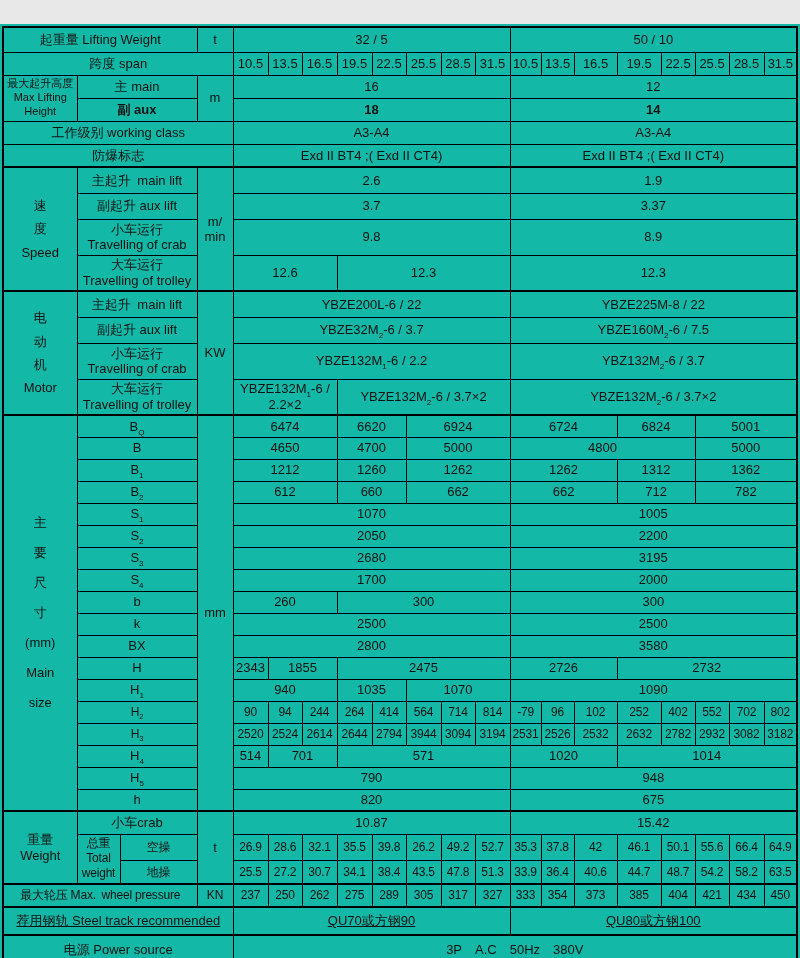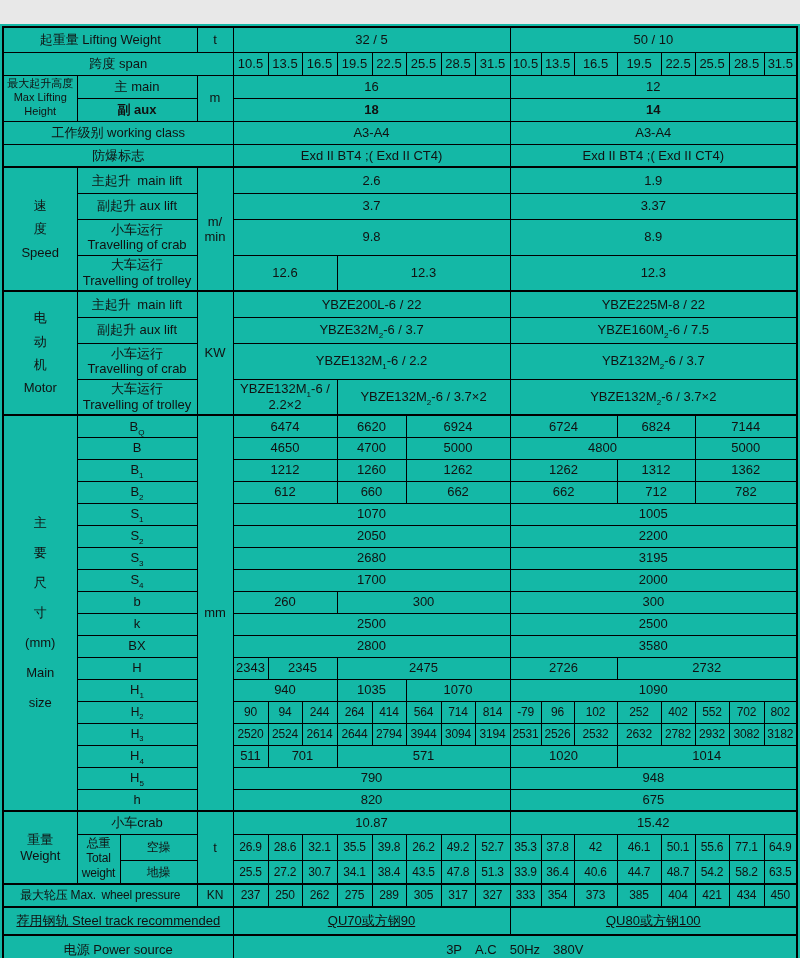--- a/index.html
+++ b/index.html
@@ -140,21 +140,21 @@
         </tr>
         <tr class="sec" style="height: 22px;">
           <td rowspan="18" class="lab vert tallvert">主<br>要<br>尺<br>寸<br>(mm)<br>Main<br>size</td>
           <td colspan="2" class="lab">B<sub>Q</sub></td>
           <td rowspan="18" class="unit">mm</td>
           <td colspan="3">6474</td>
           <td colspan="2">6620</td>
           <td colspan="3">6924</td>
           <td colspan="3">6724</td>
           <td colspan="2">6824</td>
-          <td colspan="3">7144</td>
+          <td colspan="3">5001</td>
         </tr>
         <tr style="height: 22px;">
           <td colspan="2" class="lab">B</td>
           <td colspan="3">4650</td>
           <td colspan="2">4700</td>
           <td colspan="3">5000</td>
           <td colspan="5">4800</td>
           <td colspan="3">5000</td>
         </tr>
         <tr style="height: 22px;">
@@ -207,21 +207,21 @@
           <td colspan="8">2500</td>
         </tr>
         <tr style="height: 22px;">
           <td colspan="2" class="lab">BX</td>
           <td colspan="8">2800</td>
           <td colspan="8">3580</td>
         </tr>
         <tr style="height: 22px;">
           <td colspan="2" class="lab">H</td>
           <td colspan="1">2343</td>
-          <td colspan="2">2345</td>
+          <td colspan="2">1855</td>
           <td colspan="5">2475</td>
           <td colspan="3">2726</td>
           <td colspan="5">2732</td>
         </tr>
         <tr style="height: 22px;">
           <td colspan="2" class="lab">H<sub>1</sub></td>
           <td colspan="3">940</td>
           <td colspan="2">1035</td>
           <td colspan="3">1070</td>
           <td colspan="8">1090</td>
@@ -259,21 +259,21 @@
           <td>2526</td>
           <td>2532</td>
           <td>2632</td>
           <td>2782</td>
           <td>2932</td>
           <td>3082</td>
           <td>3182</td>
         </tr>
         <tr style="height: 22px;">
           <td colspan="2" class="lab">H<sub>4</sub></td>
-          <td colspan="1">511</td>
+          <td colspan="1">514</td>
           <td colspan="2">701</td>
           <td colspan="5">571</td>
           <td colspan="3">1020</td>
           <td colspan="5">1014</td>
         </tr>
         <tr style="height: 22px; padding-left: 15px;">
           <td colspan="2" class="lab">H<sub>5</sub></td>
           <td colspan="8">790</td>
           <td colspan="8">948</td>
         </tr>
@@ -299,21 +299,21 @@
           <td>39.8</td>
           <td>26.2</td>
           <td>49.2</td>
           <td>52.7</td>
           <td>35.3</td>
           <td>37.8</td>
           <td>42</td>
           <td>46.1</td>
           <td>50.1</td>
           <td>55.6</td>
-          <td>77.1</td>
+          <td>66.4</td>
           <td>64.9</td>
         </tr>
         <tr class="dense" style="height: 24px; border-radius: 10px;">
           <td class="lab">地操</td>
           <td>25.5</td>
           <td>27.2</td>
           <td>30.7</td>
           <td>34.1</td>
           <td>38.4</td>
           <td>43.5</td>

